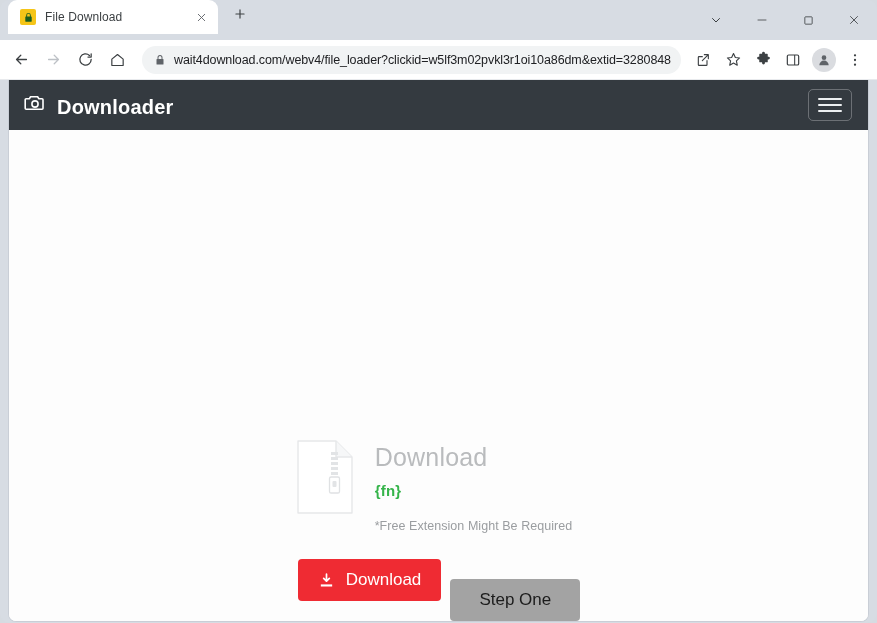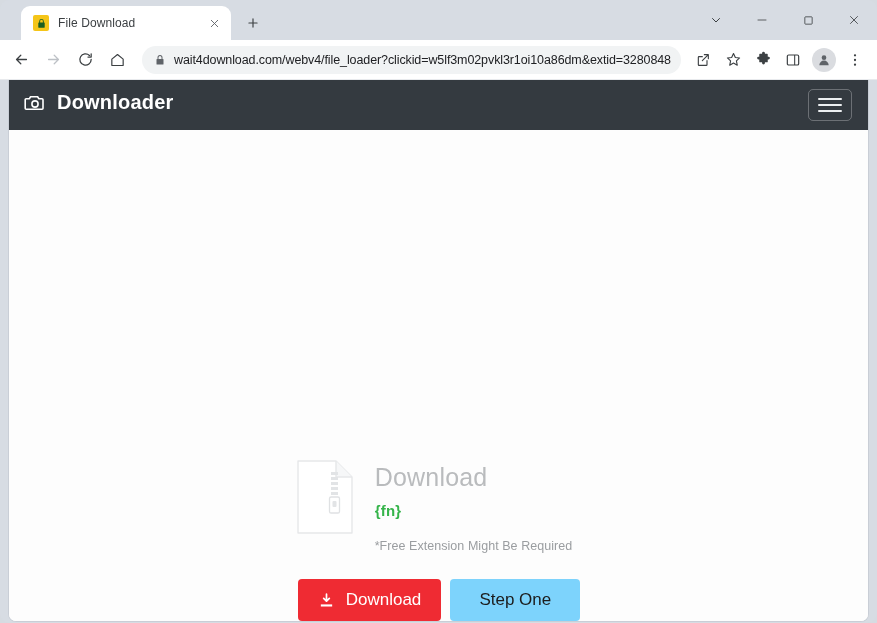--- a/index.html
+++ b/index.html
@@ -22,22 +22,21 @@
     border-radius: 10px;
     overflow: hidden;
   }
 
   
   .tab-strip {
     position: relative;
     height: 40px;
     background: #d7dce3;
     display: flex;
-    align-items: flex-end;
-    padding-left: 21px;
+    padding-left: 8px;
   }
 
   .tab {
     position: relative;
     display: flex;
     align-items: center;
     height: 34px;
     width: 210px;
     background: #ffffff;
     border-radius: 9px 9px 0 0;
@@ -170,21 +169,21 @@
   .site-navbar {
     height: 50px;
     background: #343a40;
     display: flex;
     align-items: center;
     justify-content: space-between;
     padding: 0 16px 0 14px;
   }
   .brand {
     display: flex;
-    align-items: flex-start;
+    align-items: flex-end;
     gap: 10px;
     color: #ffffff;
   }
   .brand-text {
     font-size: 20px;
     font-weight: bold;
     color: #ffffff;
     letter-spacing: .2px;
   }
   .navbar-toggler {
@@ -279,24 +278,25 @@
     white-space: nowrap;
     padding: 0 20px;
   }
   .btn-download {
     background: #ef2b33;
     color: #ffffff;
     gap: 11px;
     min-width: 128px;
   }
   .btn-step {
-    background: #7dd3fc;
+    background: #a3a3a3;
     color: #1c1c1c;
     min-width: 130px;
     margin-left: 9px;
+    margin-top: 20px;
   }
 
   .dl-icon { display: flex; align-items: center; }
 </style>
 </head>
 <body>
 
 <div class="browser-window">
 
   <div class="tab-strip">

